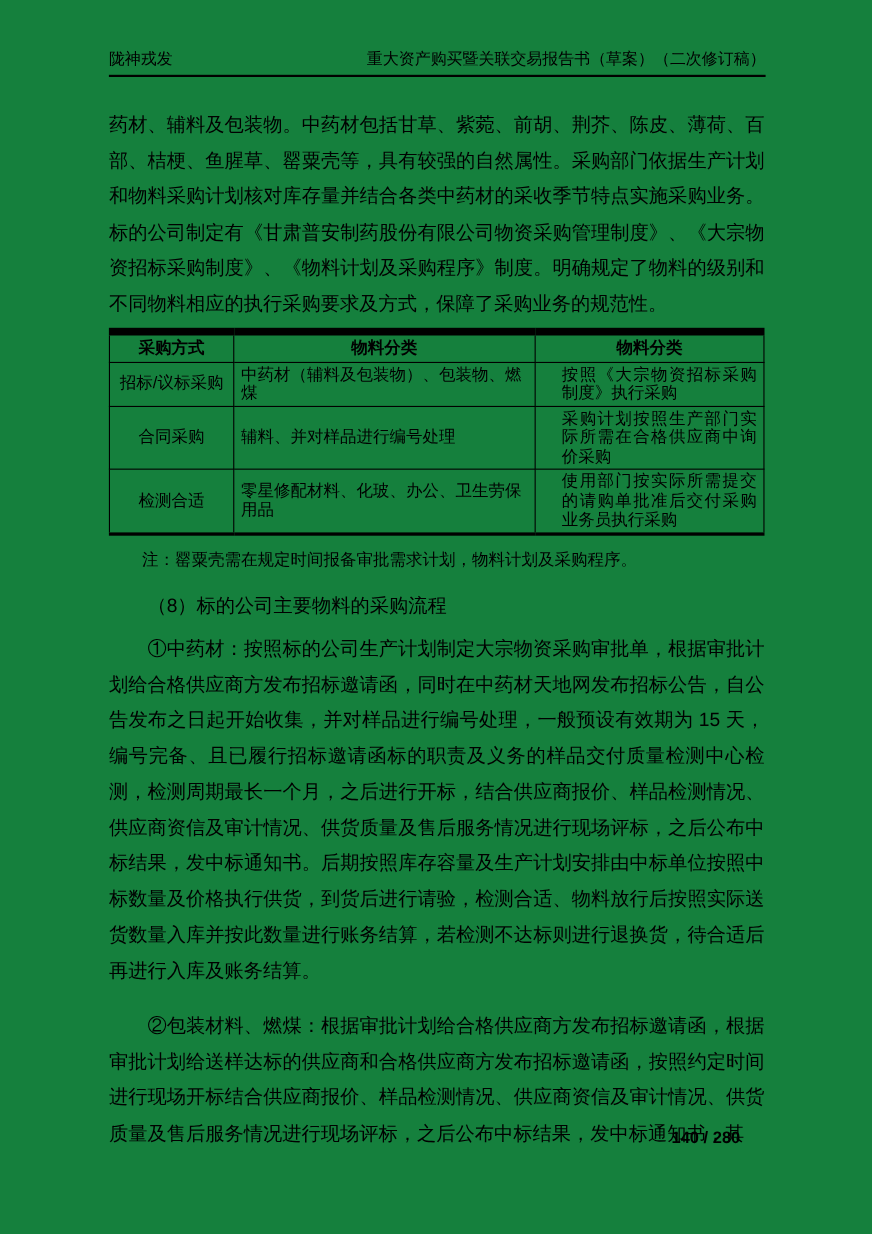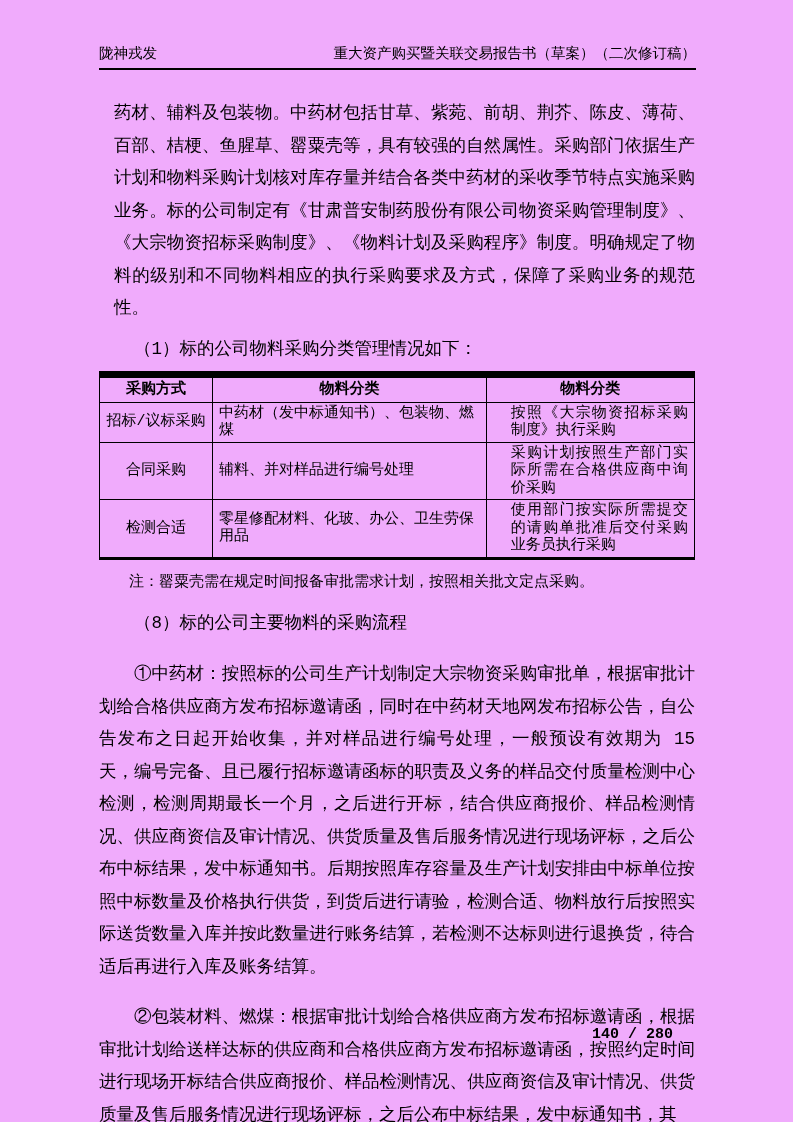--- a/index.html
+++ b/index.html
@@ -1,22 +1,22 @@
 <!DOCTYPE html>
 <html><head>
 <meta charset="utf-8">
 <style>
   html, body { margin: 0; padding: 0; background: #ffffff; }
   .page {
     position: relative;
     width: 793px;
     height: 1122px;
-    background: #f0abfc;
+    background: #15803d;
     color: #000000;
-    font-family: Liberation Mono, monospace;
+    font-family: Liberation Sans, sans-serif;
     overflow: hidden;
   }
   .header {
     position: absolute;
     left: 99px;
     width: 597px;
     top: 46px;
     padding-bottom: 5px;
     border-bottom: 2px solid #000;
     display: flex;
@@ -31,21 +31,21 @@
     top: 90px;
     width: 596px;
   }
   .para {
     font-size: 17.5px;
     line-height: 32.5px;
     text-align: justify;
     margin: 0;
   }
   .para.indent { text-indent: 2em; }
-  #p-intro { margin-top: 7px; margin-left: 15px; }
+  #p-intro { margin-top: 7px; }
   .heading {
     font-size: 17.5px;
     line-height: 32.5px;
     text-indent: 2em;
     margin: 8px 0 0 0;
   }
   table.proc {
     width: 100%;
     border-collapse: collapse;
     margin-top: 6px;
@@ -72,21 +72,21 @@
   table.proc td.c-left { text-align: left; }
   table.proc td.c-just { text-align: justify; padding-left: 24px; }
   .note {
     font-size: 15px;
     line-height: 24px;
     margin: 11px 0 0 0;
     text-indent: 2em;
     text-align: justify;
   }
   #h2 { margin-top: 12px; }
-  #p-herbs { margin-top: 19px; }
+  #p-herbs { margin-top: 7px; }
   #p-pack { margin-top: 18px; }
   .footer {
     position: absolute;
     top: 1026px;
     right: 120px;
     font-size: 15px;
     font-weight: bold;
     line-height: 18px;
   }
 </style>
@@ -97,55 +97,54 @@
 
   <div class="header">
     <span>陇神戎发</span>
     <span>重大资产购买暨关联交易报告书（草案）（二次修订稿）</span>
   </div>
 
   <div class="content">
 
     <p class="para" id="p-intro">药材、辅料及包装物。中药材包括甘草、紫菀、前胡、荆芥、陈皮、薄荷、百部、桔梗、鱼腥草、罂粟壳等，具有较强的自然属性。采购部门依据生产计划和物料采购计划核对库存量并结合各类中药材的采收季节特点实施采购业务。标的公司制定有《甘肃普安制药股份有限公司物资采购管理制度》、《大宗物资招标采购制度》、《物料计划及采购程序》制度。明确规定了物料的级别和不同物料相应的执行采购要求及方式，保障了采购业务的规范性。</p>
 
-    <p class="heading" id="h1">（1）标的公司物料采购分类管理情况如下：</p>
 
     <table class="proc">
       <colgroup>
           <col class="c1">
           <col class="c2">
           <col class="c3">
         </colgroup>
       <thead>
         <tr>
           <th>采购方式</th>
           <th>物料分类</th>
           <th>物料分类</th>
         </tr>
       </thead>
       <tbody>
         <tr>
           <td class="c-center">招标/议标采购</td>
-          <td class="c-left">中药材（发中标通知书）、包装物、燃煤</td>
+          <td class="c-left">中药材（辅料及包装物）、包装物、燃煤</td>
           <td class="c-just">按照《大宗物资招标采购制度》执行采购</td>
         </tr>
         <tr>
           <td class="c-center">合同采购</td>
           <td class="c-left">辅料、并对样品进行编号处理</td>
           <td class="c-just">采购计划按照生产部门实际所需在合格供应商中询价采购</td>
         </tr>
         <tr>
           <td class="c-center">检测合适</td>
           <td class="c-left">零星修配材料、化玻、办公、卫生劳保用品</td>
           <td class="c-just">使用部门按实际所需提交的请购单批准后交付采购业务员执行采购</td>
         </tr>
       </tbody>
     </table>
 
-    <p class="note">注：罂粟壳需在规定时间报备审批需求计划，按照相关批文定点采购。</p>
+    <p class="note">注：罂粟壳需在规定时间报备审批需求计划，物料计划及采购程序。</p>
 
     <p class="heading" id="h2">（8）标的公司主要物料的采购流程</p>
 
     <p class="para indent" id="p-herbs">①中药材：按照标的公司生产计划制定大宗物资采购审批单，根据审批计划给合格供应商方发布招标邀请函，同时在中药材天地网发布招标公告，自公告发布之日起开始收集，并对样品进行编号处理，一般预设有效期为 15 天，编号完备、且已履行招标邀请函标的职责及义务的样品交付质量检测中心检测，检测周期最长一个月，之后进行开标，结合供应商报价、样品检测情况、供应商资信及审计情况、供货质量及售后服务情况进行现场评标，之后公布中标结果，发中标通知书。后期按照库存容量及生产计划安排由中标单位按照中标数量及价格执行供货，到货后进行请验，检测合适、物料放行后按照实际送货数量入库并按此数量进行账务结算，若检测不达标则进行退换货，待合适后再进行入库及账务结算。</p>
 
     <p class="para indent" id="p-pack">②包装材料、燃煤：根据审批计划给合格供应商方发布招标邀请函，根据审批计划给送样达标的供应商和合格供应商方发布招标邀请函，按照约定时间进行现场开标结合供应商报价、样品检测情况、供应商资信及审计情况、供货质量及售后服务情况进行现场评标，之后公布中标结果，发中标通知书，其</p>
 
   </div>
 
   <div class="footer">

